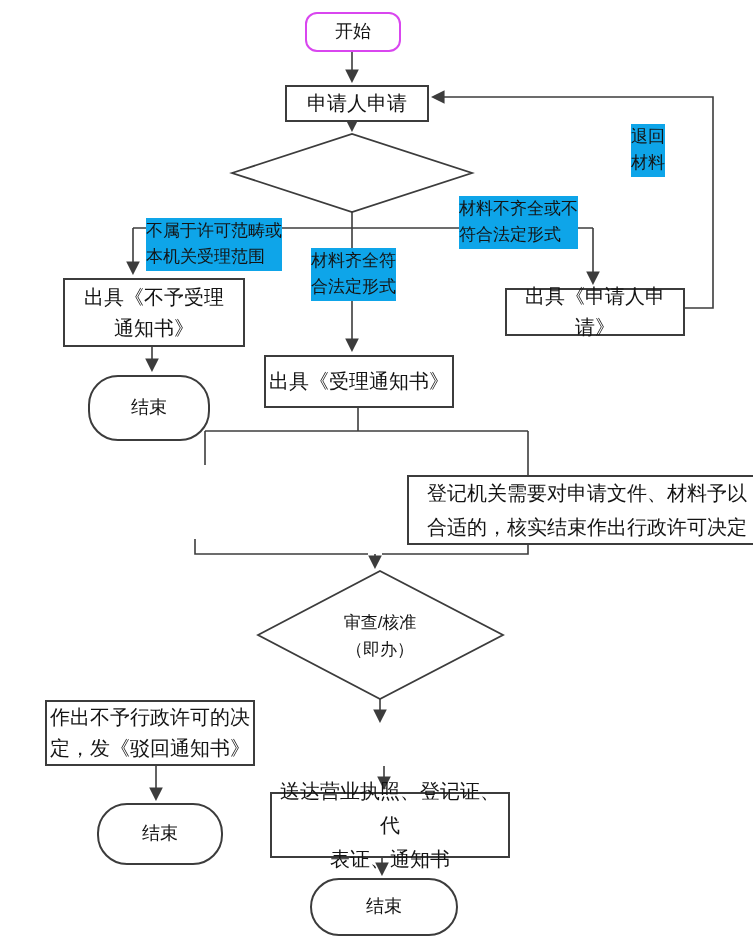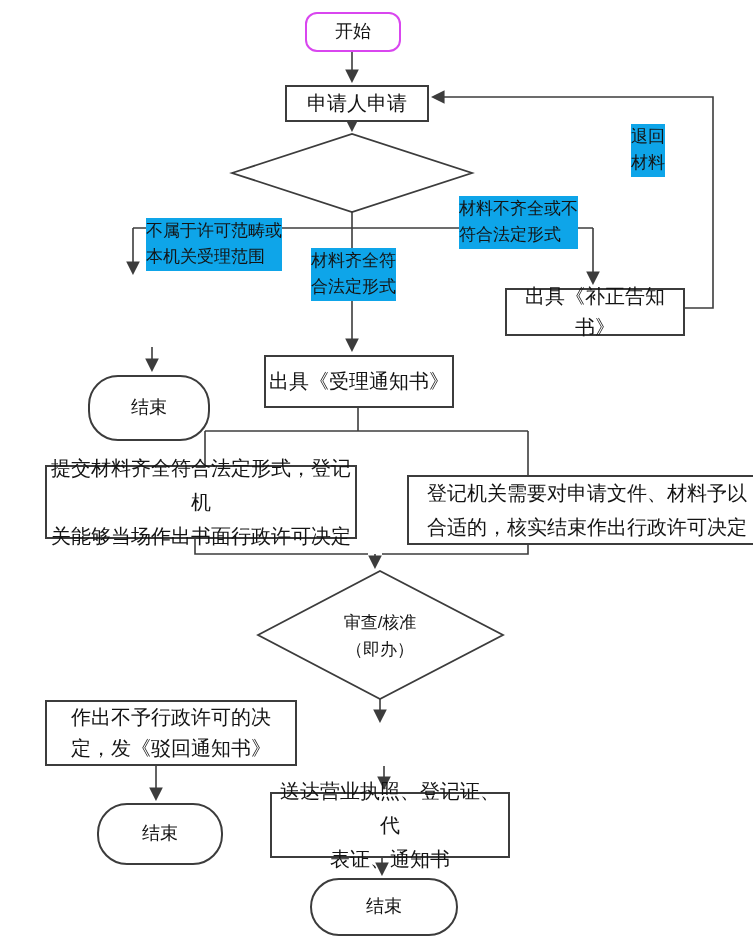--- a/index.html
+++ b/index.html
@@ -108,37 +108,37 @@
 
     <polygon points="232,173 352,134 472,173 352,212" fill="#ffffff" stroke="#3c3c3c" stroke-width="1.8"></polygon>
     <polygon points="258,635 380,571 503,635 380,699" fill="#ffffff" stroke="#3c3c3c" stroke-width="1.8"></polygon>
   </svg>
 
   <div class="node terminator-start" style="left:305px; top:12px; width:96px; height:40px;">开始</div>
 
   <div class="node process" style="left:285px; top:85px; width:144px; height:37px;">申请人申请</div>
 
 
+  <div class="node process" style="left:63px; top:278px; width:182px; height:69px;">出具《不予受理
+通知书》</div>
 
   <div class="node terminator-end" style="left:88px; top:375px; width:122px; height:66px;">结束</div>
 
   <div class="node process" style="left:264px; top:355px; width:190px; height:53px;">出具《受理通知书》</div>
 
-  <div class="node process" style="left:505px; top:288px; width:180px; height:48px;">出具《补正告知书》</div>
+  <div class="node process" style="left:505px; top:288px; width:180px; height:48px;">出具《申请人申请》</div>
 
-  <div class="node process wide" style="left:45px; top:465px; width:312px; height:74px;">提交材料齐全符合法定形式，登记机
-关能够当场作出书面行政许可决定</div>
 
   <div class="node process wide" style="left:407px; top:475px; width:360px; height:70px;">登记机关需要对申请文件、材料予以
 合适的，核实结束作出行政许可决定</div>
 
   <div class="decision-label" style="left:300px; top:608px; width:160px; height:56px;">审查/核准
 （即办）</div>
 
-  <div class="node process" style="left:45px; top:700px; width:252px; height:66px;">作出不予行政许可的决
+  <div class="node process" style="left:45px; top:700px; width:210px; height:66px;">作出不予行政许可的决
 定，发《驳回通知书》</div>
 
   <div class="node terminator-end" style="left:97px; top:803px; width:126px; height:62px;">结束</div>
 
 
   <div class="node process wide" style="left:270px; top:792px; width:240px; height:66px;">送达营业执照、登记证、代
 表证、通知书</div>
 
   <div class="node terminator-end" style="left:310px; top:878px; width:148px; height:58px;">结束</div>
 

